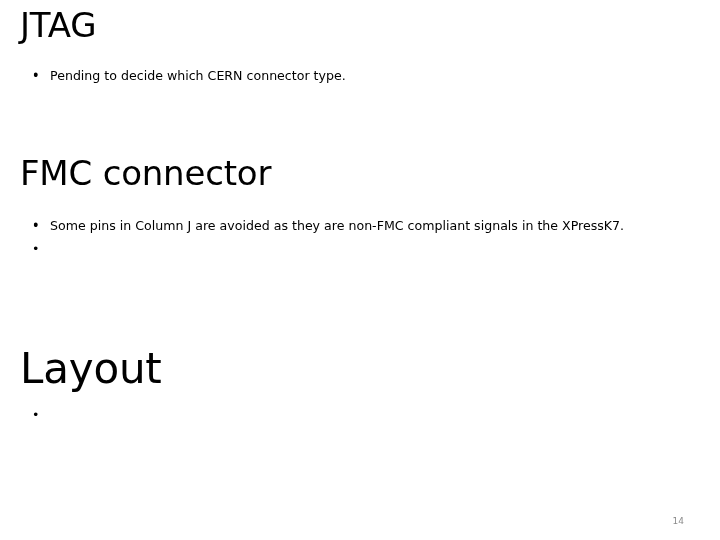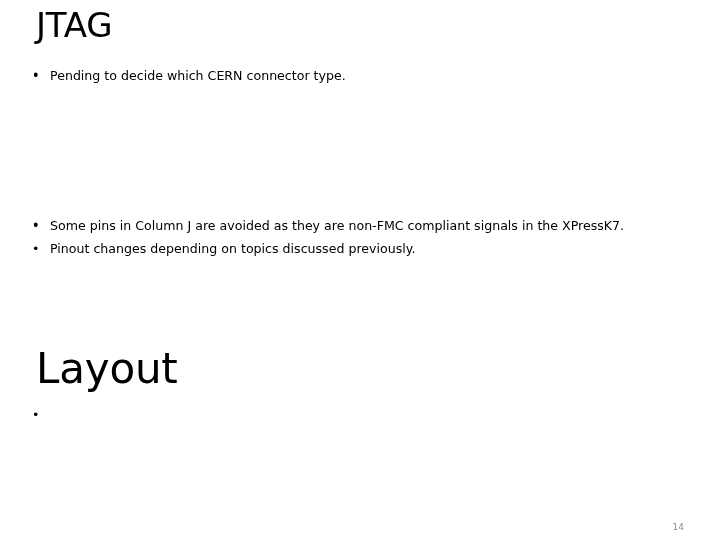--- a/index.html
+++ b/index.html
@@ -20,21 +20,21 @@
     position: relative;
     width: 720px;
     height: 540px;
     background: #ffffff;
     box-sizing: border-box;
   }
 
   
   .heading {
     position: absolute;
-    left: 36px;
+    left: 20px;
     font-family: "DejaVu Sans", sans-serif;
     font-weight: 400;
     color: #000000;
     letter-spacing: -0.2px;
     white-space: nowrap;
     line-height: 1.0;
   }
   .heading-jtag {
     top: 8px;
     font-size: 34px;
@@ -83,21 +83,21 @@
 
   
   .bullet-item.nojustify {
     text-align: left;
   }
 
   
   .page-number {
     position: absolute;
     right: 36px;
-    bottom: 8px;
+    bottom: 14px;
     font-family: "DejaVu Sans", sans-serif;
     font-size: 9px;
     color: #8c8c8c;
     line-height: 1;
   }
 </style>
 </head>
 <body>
 
 <div class="slide">
@@ -107,32 +107,32 @@
   <div class="bullets bullets-jtag">
     <div class="bullet-item">
       <span class="bullet-marker">•</span>
     </div>
     <div class="bullet-item nojustify">
       <span class="bullet-marker">•</span>
       <span>Pending to decide which CERN connector type.</span>
     </div>
   </div>
 
+  <div class="heading heading-fmc">FMC connector</div>
 
   <div class="bullets bullets-fmc">
     <div class="bullet-item">
       <span class="bullet-marker">•</span>
     </div>
     <div class="bullet-item">
       <span class="bullet-marker">•</span>
       <span>Some pins in Column J are avoided as they are non-FMC compliant signals in the XPressK7.</span>
     </div>
     <div class="bullet-item nojustify">
       <span class="bullet-marker">•</span>
-      <span>Pinout changes depending on topics discussed previously.</span>
     </div>
   </div>
 
   <div class="heading heading-layout">Layout</div>
 
   <div class="bullets bullets-layout">
     <div class="bullet-item">
       <span class="bullet-marker">•</span>
     </div>
   </div>

